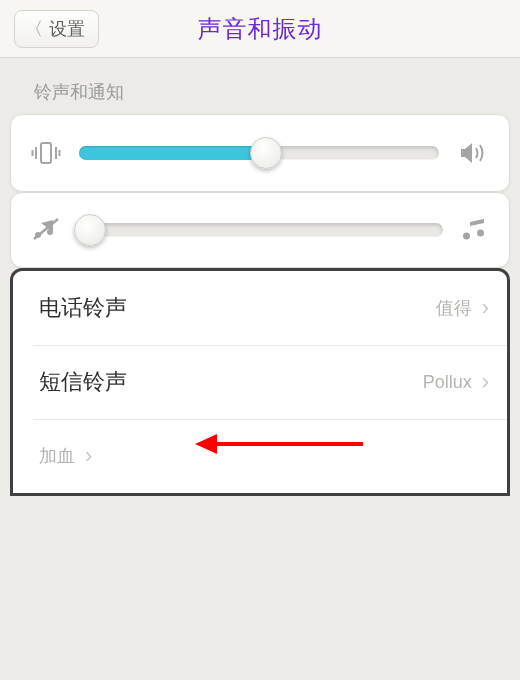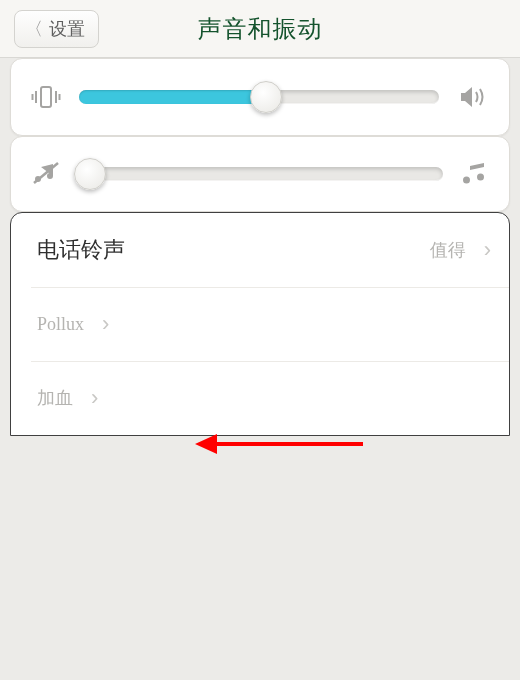--- a/index.html
+++ b/index.html
@@ -32,21 +32,21 @@
       padding: 0 13px 0 10px;
       cursor: pointer;
     }
     .back-chevron { color: #999; font-size: 18px; line-height: 1; margin-right: 6px; }
     .back-label { color: #5f5f5f; font-size: 18px; }
     .nav-title {
       position: absolute;
       left: 0; right: 0;
       text-align: center;
       font-size: 24px;
-      color: #14532d;
+      color: #6d28d9;
       font-weight: 400;
       pointer-events: none;
       letter-spacing: 1px;
     }
 
     .content { padding: 0 10px; }
 
     .section-label {
       color: #9a9a98;
       font-size: 18px;
@@ -88,42 +88,42 @@
       border-radius: 50%;
       transform: translate(-50%, -50%);
       box-shadow: 0 2px 4px rgba(0,0,0,0.25);
     }
 
     .icon { color: #a5a4a2; display: flex; align-items: center; justify-content: center; }
     .icon svg { display: block; }
 
     .list-card {
       background: #fff;
-      border: 1px solid #404040;
+      border: 3px solid #404040;
       border-top-left-radius: 12px;
       border-top-right-radius: 12px;
       overflow: hidden;
     }
     .list-row {
       display: flex;
       align-items: center;
       height: 74px;
       padding: 0 18px 0 26px;
       cursor: pointer;
       position: relative;
     }
     .list-row + .list-row::before {
       content: "";
       position: absolute;
       top: 0; left: 20px; right: 0;
       height: 1px;
       background: #eceae6;
     }
     .row-title { font-size: 22px; color: #2f2f2f; flex: 1; }
-    .row-value { font-size: 18px; color: #b5b4b1; margin-right: 18px; font-family: Liberation Serif, serif; }
+    .row-value { font-size: 18px; color: #b5b4b1; margin-right: 10px; }
     .row-chevron { color: #c9c8c5; font-size: 22px; font-weight: 300; }
 
     
     .annotation-arrow {
       position: absolute;
       pointer-events: none;
       left: 195px;
       top: 430px;
       width: 170px;
       height: 28px;
@@ -135,20 +135,21 @@
 <div class="navbar">
   <div class="back-btn">
     <span class="back-chevron">〈</span>
     <span class="back-label">设置</span>
   </div>
   <div class="nav-title">声音和振动</div>
 </div>
 
 <div class="content">
 
+  <div class="section-label">铃声和通知</div>
   <div class="card">
     <span class="icon">
       <svg width="30" height="30" viewBox="0 0 30 30" fill="none" stroke="currentColor" stroke-width="2">
         <rect x="10" y="5" width="10" height="20" rx="2"></rect>
         <line x1="5" y1="9" x2="5" y2="21"></line>
         <line x1="25" y1="9" x2="25" y2="21"></line>
         <line x1="1.5" y1="12" x2="1.5" y2="18"></line>
         <line x1="28.5" y1="12" x2="28.5" y2="18"></line>
       </svg>
     </span>
@@ -186,20 +187,21 @@
 
   <div class="list-card">
 
     <div class="list-row">
       <span class="row-title">电话铃声</span>
       <span class="row-value">值得</span>
       <span class="row-chevron">›</span>
     </div>
 
     <div class="list-row">
+      <span class="row-title">短信铃声</span>
       <span class="row-value">Pollux</span>
       <span class="row-chevron">›</span>
     </div>
 
     <div class="list-row">
       <span class="row-value">加血</span>
       <span class="row-chevron">›</span>
     </div>
 
   </div>

